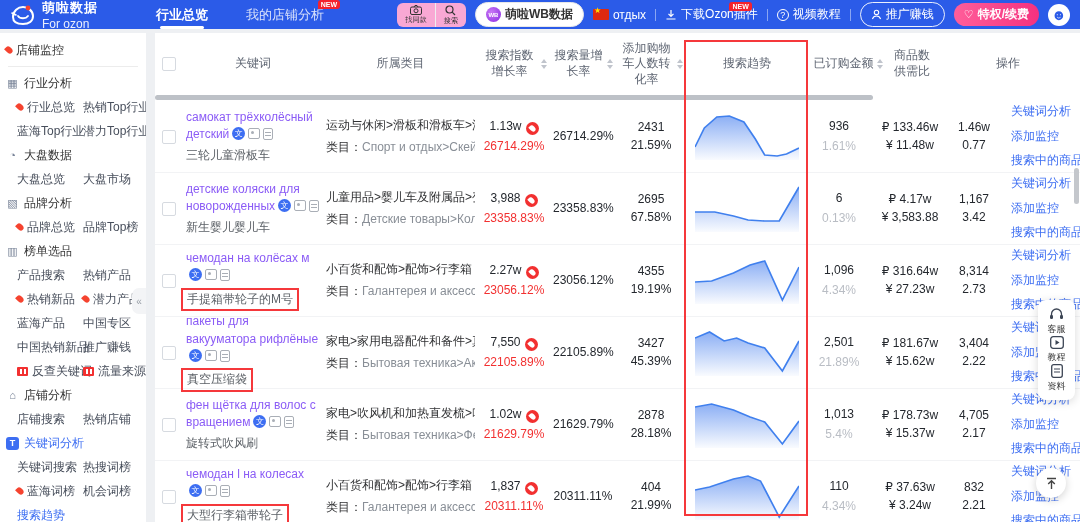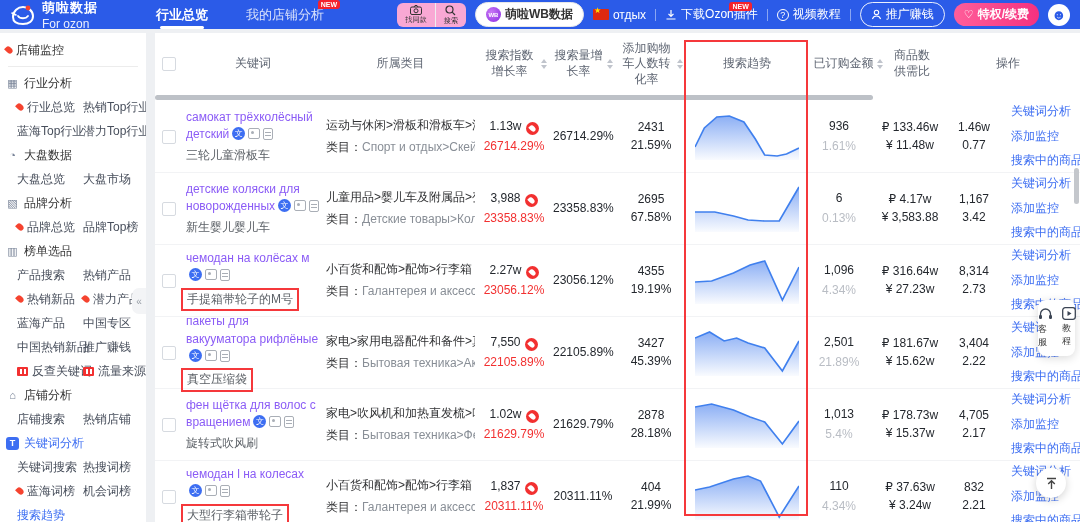--- a/index.html
+++ b/index.html
@@ -84,21 +84,21 @@
   .hot-badge{display:inline-flex;width:13px;height:13px;border-radius:50%;background:#f23030;align-items:center;justify-content:center;margin-left:4px;vertical-align:-2px}
   .hot-badge i{display:block;width:5px;height:7px;background:#fff;border-radius:0 50% 50% 50%;transform:rotate(-45deg)}
   .spark{width:104px;height:46px;display:block;margin:0 auto}
   .acts{display:flex;flex-direction:column;gap:7px;align-items:flex-start;padding-left:10px}
   .acts a{color:#3d6ef2;cursor:pointer;text-decoration:none;white-space:nowrap}
 
   
   .annot-trend{position:absolute;left:684px;top:40px;width:124px;height:476px;border:2px solid #f5383b;z-index:15;pointer-events:none}
 
   
-  .float-card{position:absolute;right:5px;top:300px;width:37px;background:#fff;border-radius:8px;box-shadow:0 2px 10px rgba(0,0,0,.15);padding:7px 0;display:flex;flex-direction:row;gap:9px;z-index:25}
+  .float-card{position:absolute;right:5px;top:300px;width:37px;background:#fff;border-radius:8px;box-shadow:0 2px 10px rgba(0,0,0,.15);padding:7px 0;display:flex;flex-direction:column;z-index:25}
   .fitem{display:flex;flex-direction:column;align-items:center;gap:2px;cursor:pointer;color:#3c4554}
   .fitem .lab{font-size:9px;color:#333}
   .backtop{position:absolute;right:14px;top:468px;width:30px;height:30px;border-radius:50%;background:#fff;box-shadow:0 2px 8px rgba(0,0,0,.18);display:flex;align-items:center;justify-content:center;z-index:25;cursor:pointer}
   .vthumb{position:absolute;right:1px;top:168px;width:5px;height:36px;background:#c4c7cc;border-radius:3px;z-index:26}
 </style>
 </head>
 <body>
 
 <svg width="0" height="0" style="position:absolute">
   <defs>

